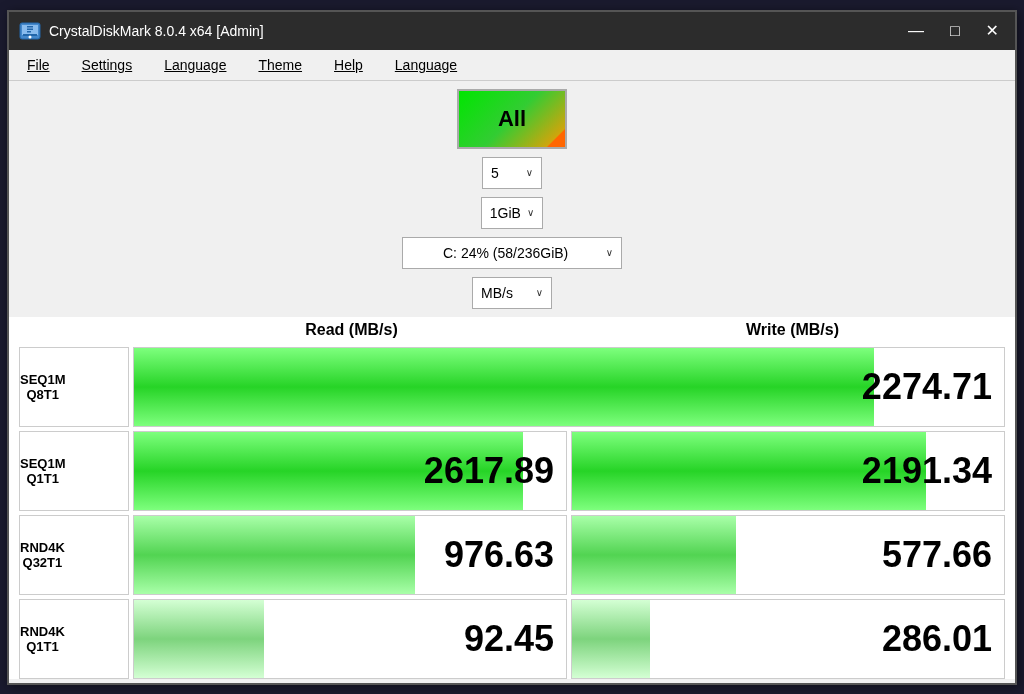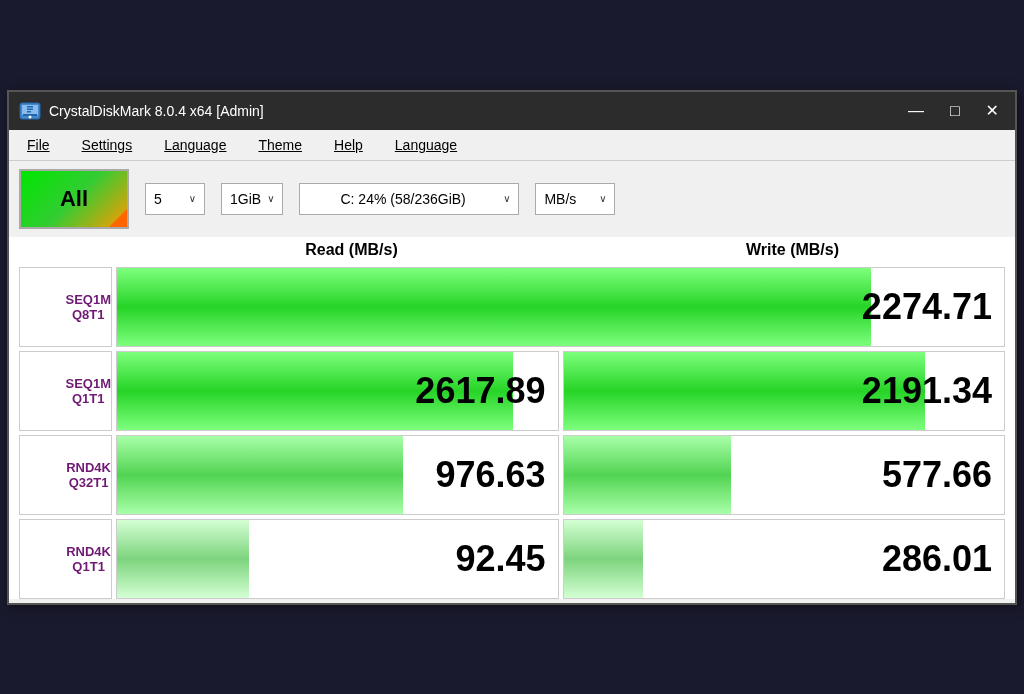--- a/index.html
+++ b/index.html
@@ -66,21 +66,22 @@
       font-size: 14px;
       cursor: pointer;
       color: #000;
       text-decoration: underline;
     }
     .toolbar {
       background: #f0f0f0;
       display: flex;
       align-items: center;
       padding: 8px 10px;
-      gap: 16px;
+      gap: 8px;
+      flex-direction: column;
     }
     .all-btn {
       background: linear-gradient(135deg, #00e600, #33cc33, #ff9900);
       color: black;
       font-size: 22px;
       font-weight: bold;
       width: 110px;
       height: 60px;
       border: 2px solid #aaa;
       cursor: pointer;
@@ -146,29 +147,29 @@
       padding: 0 10px;
     }
     .data-row {
       display: flex;
       align-items: stretch;
       margin-bottom: 4px;
       height: 80px;
       gap: 4px;
     }
     .row-label {
-      width: 93px;
+      width: 110px;
       background: white;
       border: 1px solid #ccc;
       display: flex;
       align-items: center;
-      justify-content: flex-end;
+      justify-content: flex-start;
       font-size: 13px;
       font-weight: bold;
-      color: #701a75;
+      color: #000000;
       text-align: center;
       flex-shrink: 0;
     }
     .value-cell {
       flex: 1;
       border: 1px solid #ccc;
       display: flex;
       align-items: center;
       justify-content: flex-end;
       padding-right: 12px;

